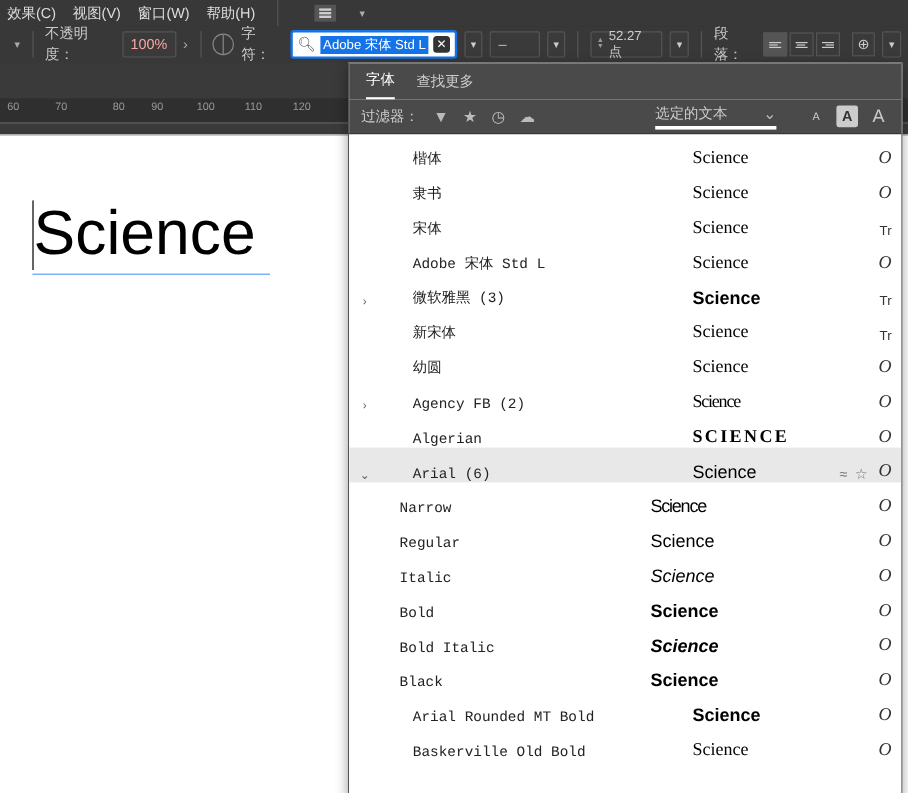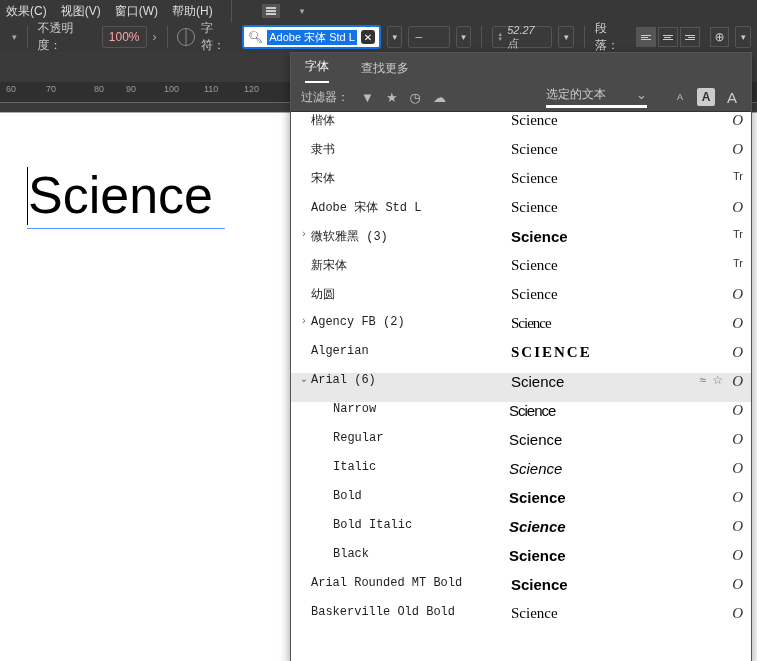--- a/index.html
+++ b/index.html
@@ -12,52 +12,52 @@
   .optbar{height:30px;background:#383838;display:flex;align-items:center;color:#ccc;font-size:12px;padding:0 6px;gap:6px;}
   .sep{width:1px;height:22px;background:#555;margin:0 4px;}
   .opt-btn{height:20px;border:1px solid #555;background:#3a3a3a;color:#fca5a5;display:flex;align-items:center;padding:0 6px;gap:4px;border-radius:2px;}
   .globe{width:16px;height:16px;border-radius:50%;border:1px solid #888;display:inline-block;position:relative;}
   .globe::after{content:"";position:absolute;left:50%;top:0;bottom:0;border-left:1px solid #888;transform:translateX(-50%);} 
   .font-field{height:20px;border:2px solid #1473e6;background:#fff;display:flex;align-items:center;padding:0 4px;gap:4px;border-radius:3px;width:130px;}
   .font-field .sel{background:#1473e6;color:#fff;padding:0 2px;font-size:11px;white-space:nowrap;}
   .font-field .xbtn{width:14px;height:14px;background:#333;border-radius:3px;color:#fff;font-size:10px;display:flex;align-items:center;justify-content:center;}
   .font-field .mag{color:#555;font-size:12px;}
   .dd{width:14px;height:20px;border:1px solid #555;background:#3a3a3a;display:flex;align-items:center;justify-content:center;color:#ccc;font-size:9px;border-radius:2px;}
-  .spin{height:20px;border:1px solid #555;background:#3a3a3a;display:flex;align-items:center;padding:0 4px;gap:4px;border-radius:2px;color:#ccc;font-size:11px;font-style:italic;}
+  .spin{height:20px;border:1px solid #555;background:#3a3a3a;display:flex;align-items:center;padding:0 4px;gap:4px;border-radius:2px;color:#ccc;font-size:11px;}
   .spin .arrows{display:flex;flex-direction:column;font-size:6px;line-height:5px;color:#999;}
   .align-grp{display:flex;gap:2px;}
   .align-btn{width:18px;height:18px;border:1px solid #555;display:flex;align-items:center;justify-content:center;background:#3a3a3a;}
   .align-btn.active{background:#555;}
   .align-lines{display:flex;flex-direction:column;gap:1px;}
   .align-lines i{display:block;width:10px;height:1px;background:#ccc;}
   .align-lines.l i:nth-child(2){width:7px;}
   .align-lines.c i:nth-child(2){width:7px;margin:0 auto;}
   .align-lines.r i:nth-child(2){width:7px;margin-left:auto;}
   .ruler-area{height:60px;background:#3a3a3a;position:relative;}
   .ruler{position:absolute;left:0;right:0;top:30px;height:20px;background:#2f2f2f;color:#999;display:flex;align-items:flex-end;font-size:9px;border-bottom:1px solid #666;}
   .ruler .num{position:absolute;top:2px;}
   .canvas{position:absolute;left:0;top:112px;bottom:0;right:0;background:#fff;border-top:1px solid #aaa;}
   .text-sel{position:absolute;left:28px;top:52px;font-family:Arial;font-size:52px;color:#000;}
   .text-sel .underline{display:inline-block;border-bottom:1px solid #5aa0ff;height:1px;width:198px;position:absolute;left:-1px;bottom:-4px;}
   .caret{position:absolute;left:27px;top:54px;height:58px;width:1px;background:#000;}
   
   .font-panel{position:absolute;left:290px;top:52px;width:460px;height:609px;background:#fff;border:1px solid #555;z-index:10;display:flex;flex-direction:column;box-shadow:0 4px 10px rgba(0,0,0,.4);}
-  .fp-tabs{height:30px;background:#4a4a4a;display:flex;align-items:flex-end;padding:0 14px;gap:32px;color:#ccc;font-size:12px;}
+  .fp-tabs{height:30px;background:#4a4a4a;display:flex;align-items:flex-end;padding:0 14px;gap:18px;color:#ccc;font-size:12px;}
   .fp-tabs .tab{padding-bottom:6px;cursor:pointer;}
   .fp-tabs .tab.active{color:#fff;border-bottom:2px solid #fff;}
   .fp-filter{height:28px;background:#4a4a4a;display:flex;align-items:center;padding:0 10px;gap:12px;color:#ccc;font-size:12px;border-bottom:1px solid #333;}
   .fp-filter .spacer{flex:1;}
   .fp-filter .sel-text{border-bottom:3px solid #ffffff;padding-bottom:2px;display:flex;align-items:center;gap:30px;}
   .ico{color:#bbb;font-size:13px;}
   .abox{width:18px;height:18px;display:flex;align-items:center;justify-content:center;}
   .abox.inv{background:#ccc;color:#333;border-radius:2px;font-weight:bold;}
   .fp-list{flex:1;overflow:auto;background:#fff;position:relative;}
   .fp-list::-webkit-scrollbar{width:14px;background:#eee;}
   .fp-list::-webkit-scrollbar-thumb{background:#bbb;}
-  .font-row{display:flex;align-items:flex-start;height:29px;padding:0 8px 0 6px;color:#000;font-size:12px;position:relative;}
+  .font-row{display:flex;align-items:flex-end;height:29px;padding:0 8px 0 6px;color:#000;font-size:12px;position:relative;gap:33px;}
   .font-row.child{padding-left:42px;}
   .font-row .exp{width:14px;text-align:center;color:#666;font-size:10px;}
   .font-row .fname{flex:0 0 200px;font-family:"Lucida Console","Courier New",monospace;font-size:12px;color:#222;white-space:nowrap;}
   .font-row.child .fname{flex:0 0 176px;}
   .font-row .sample{flex:1;font-size:15px;color:#000;white-space:nowrap;}
   .font-row .type{width:26px;text-align:right;font-style:italic;font-family:serif;color:#333;font-size:15px;}
   .font-row.active{background:#e8e8e8;}
   .font-row .extra{position:absolute;right:28px;display:flex;gap:6px;color:#777;font-size:12px;}
 </style>
 </head>

